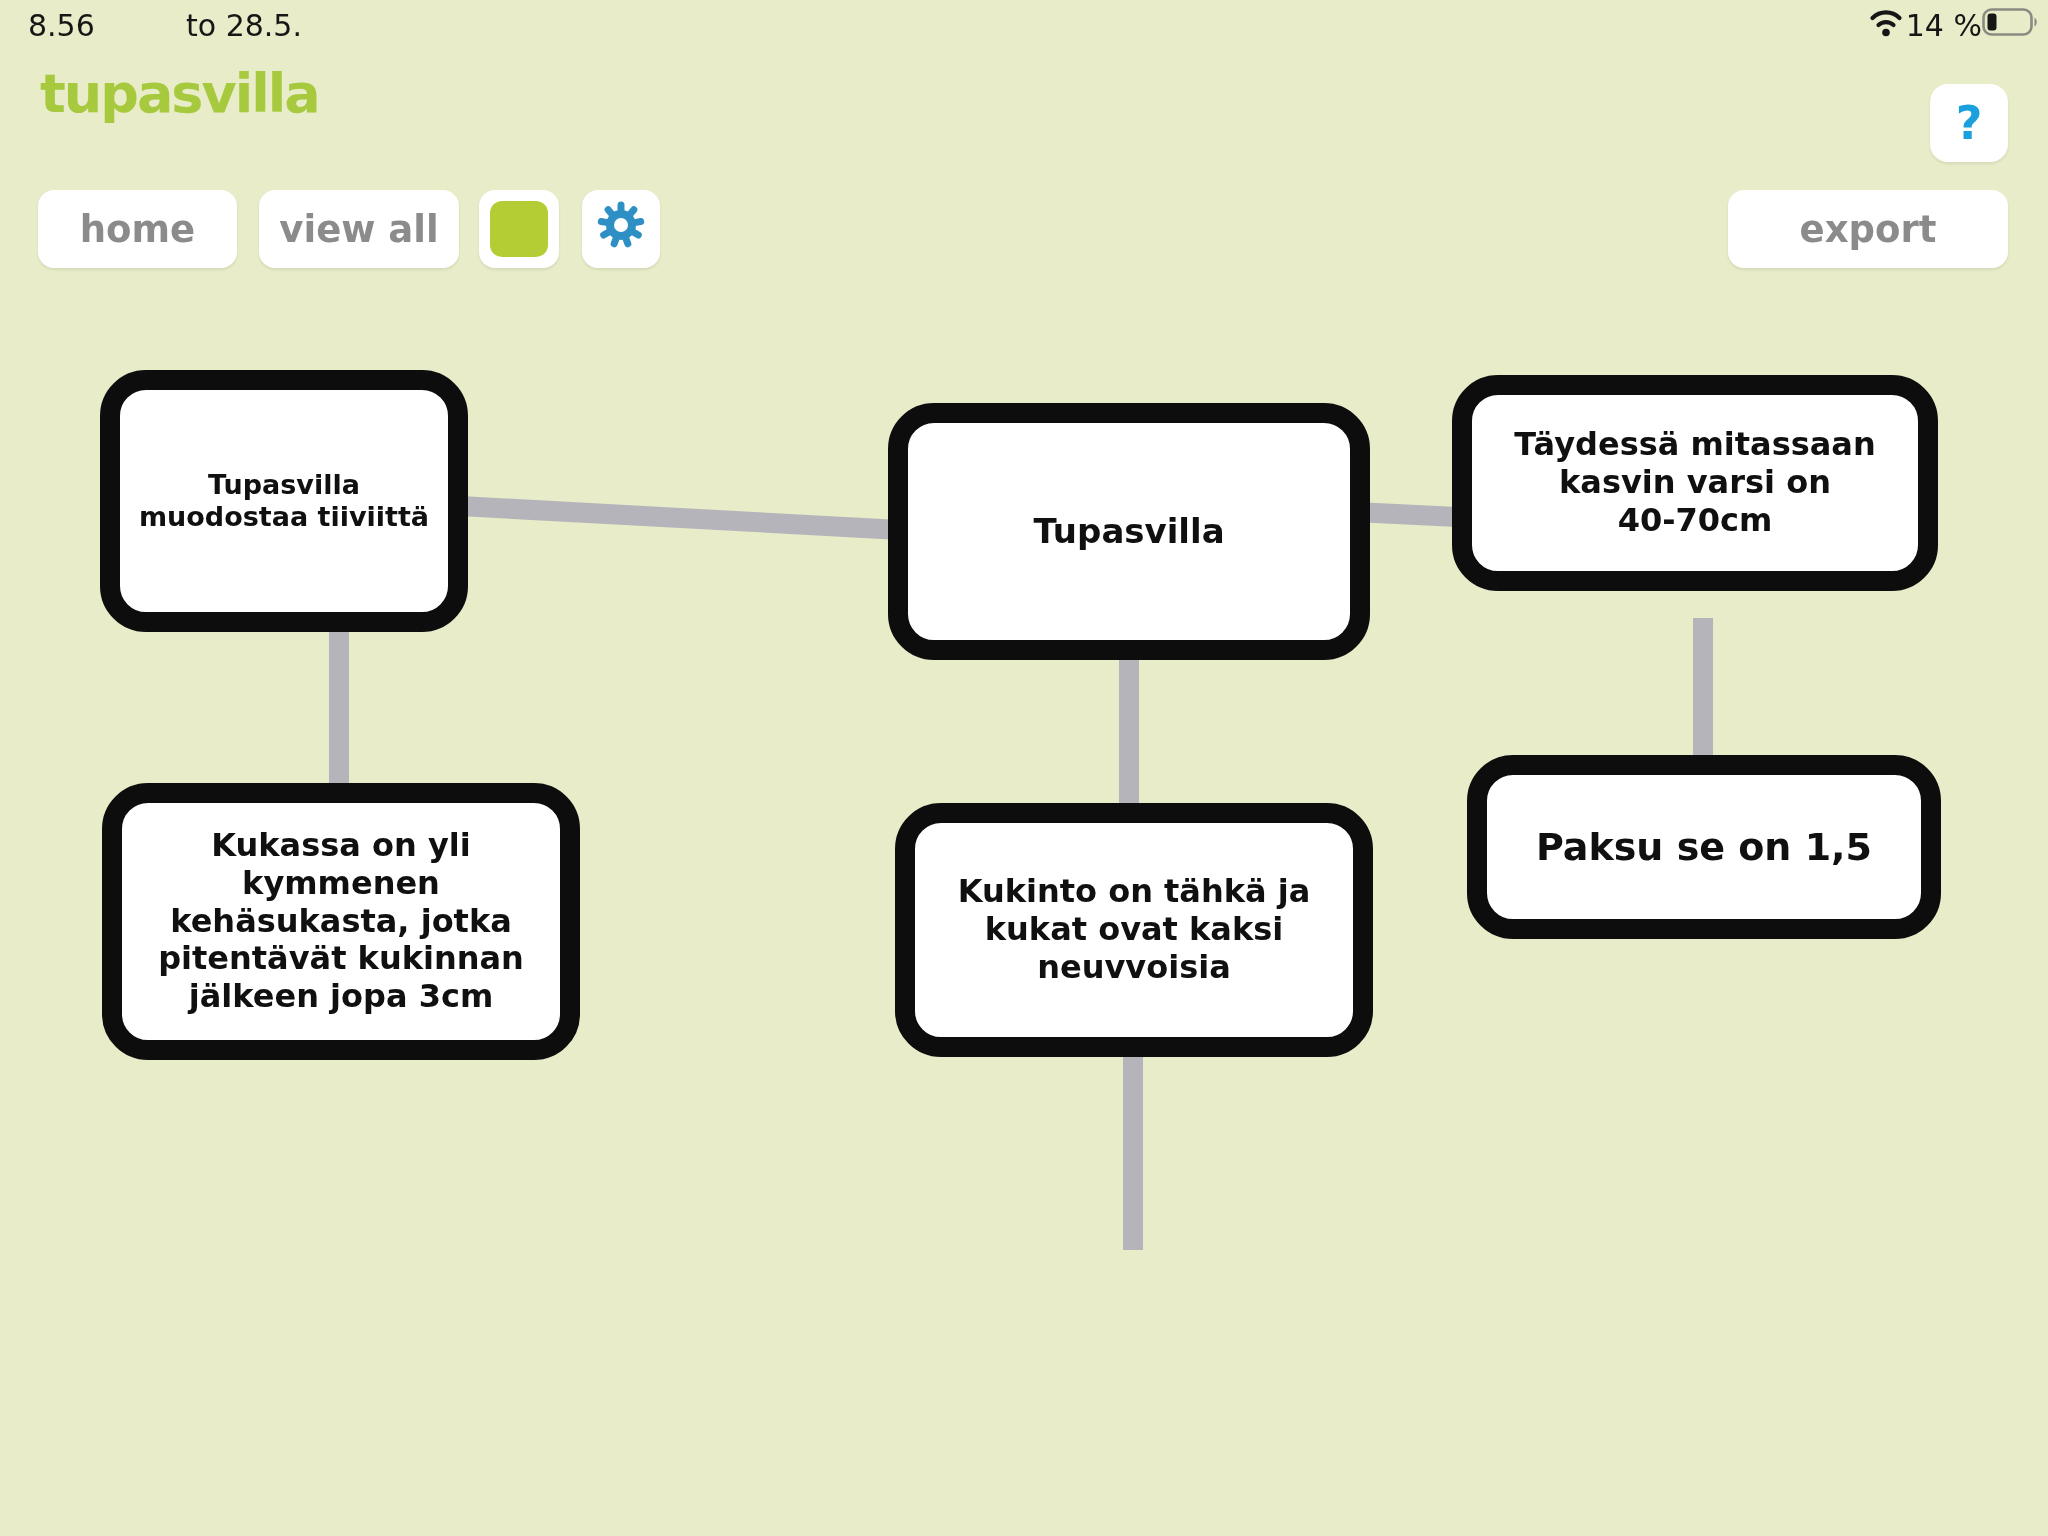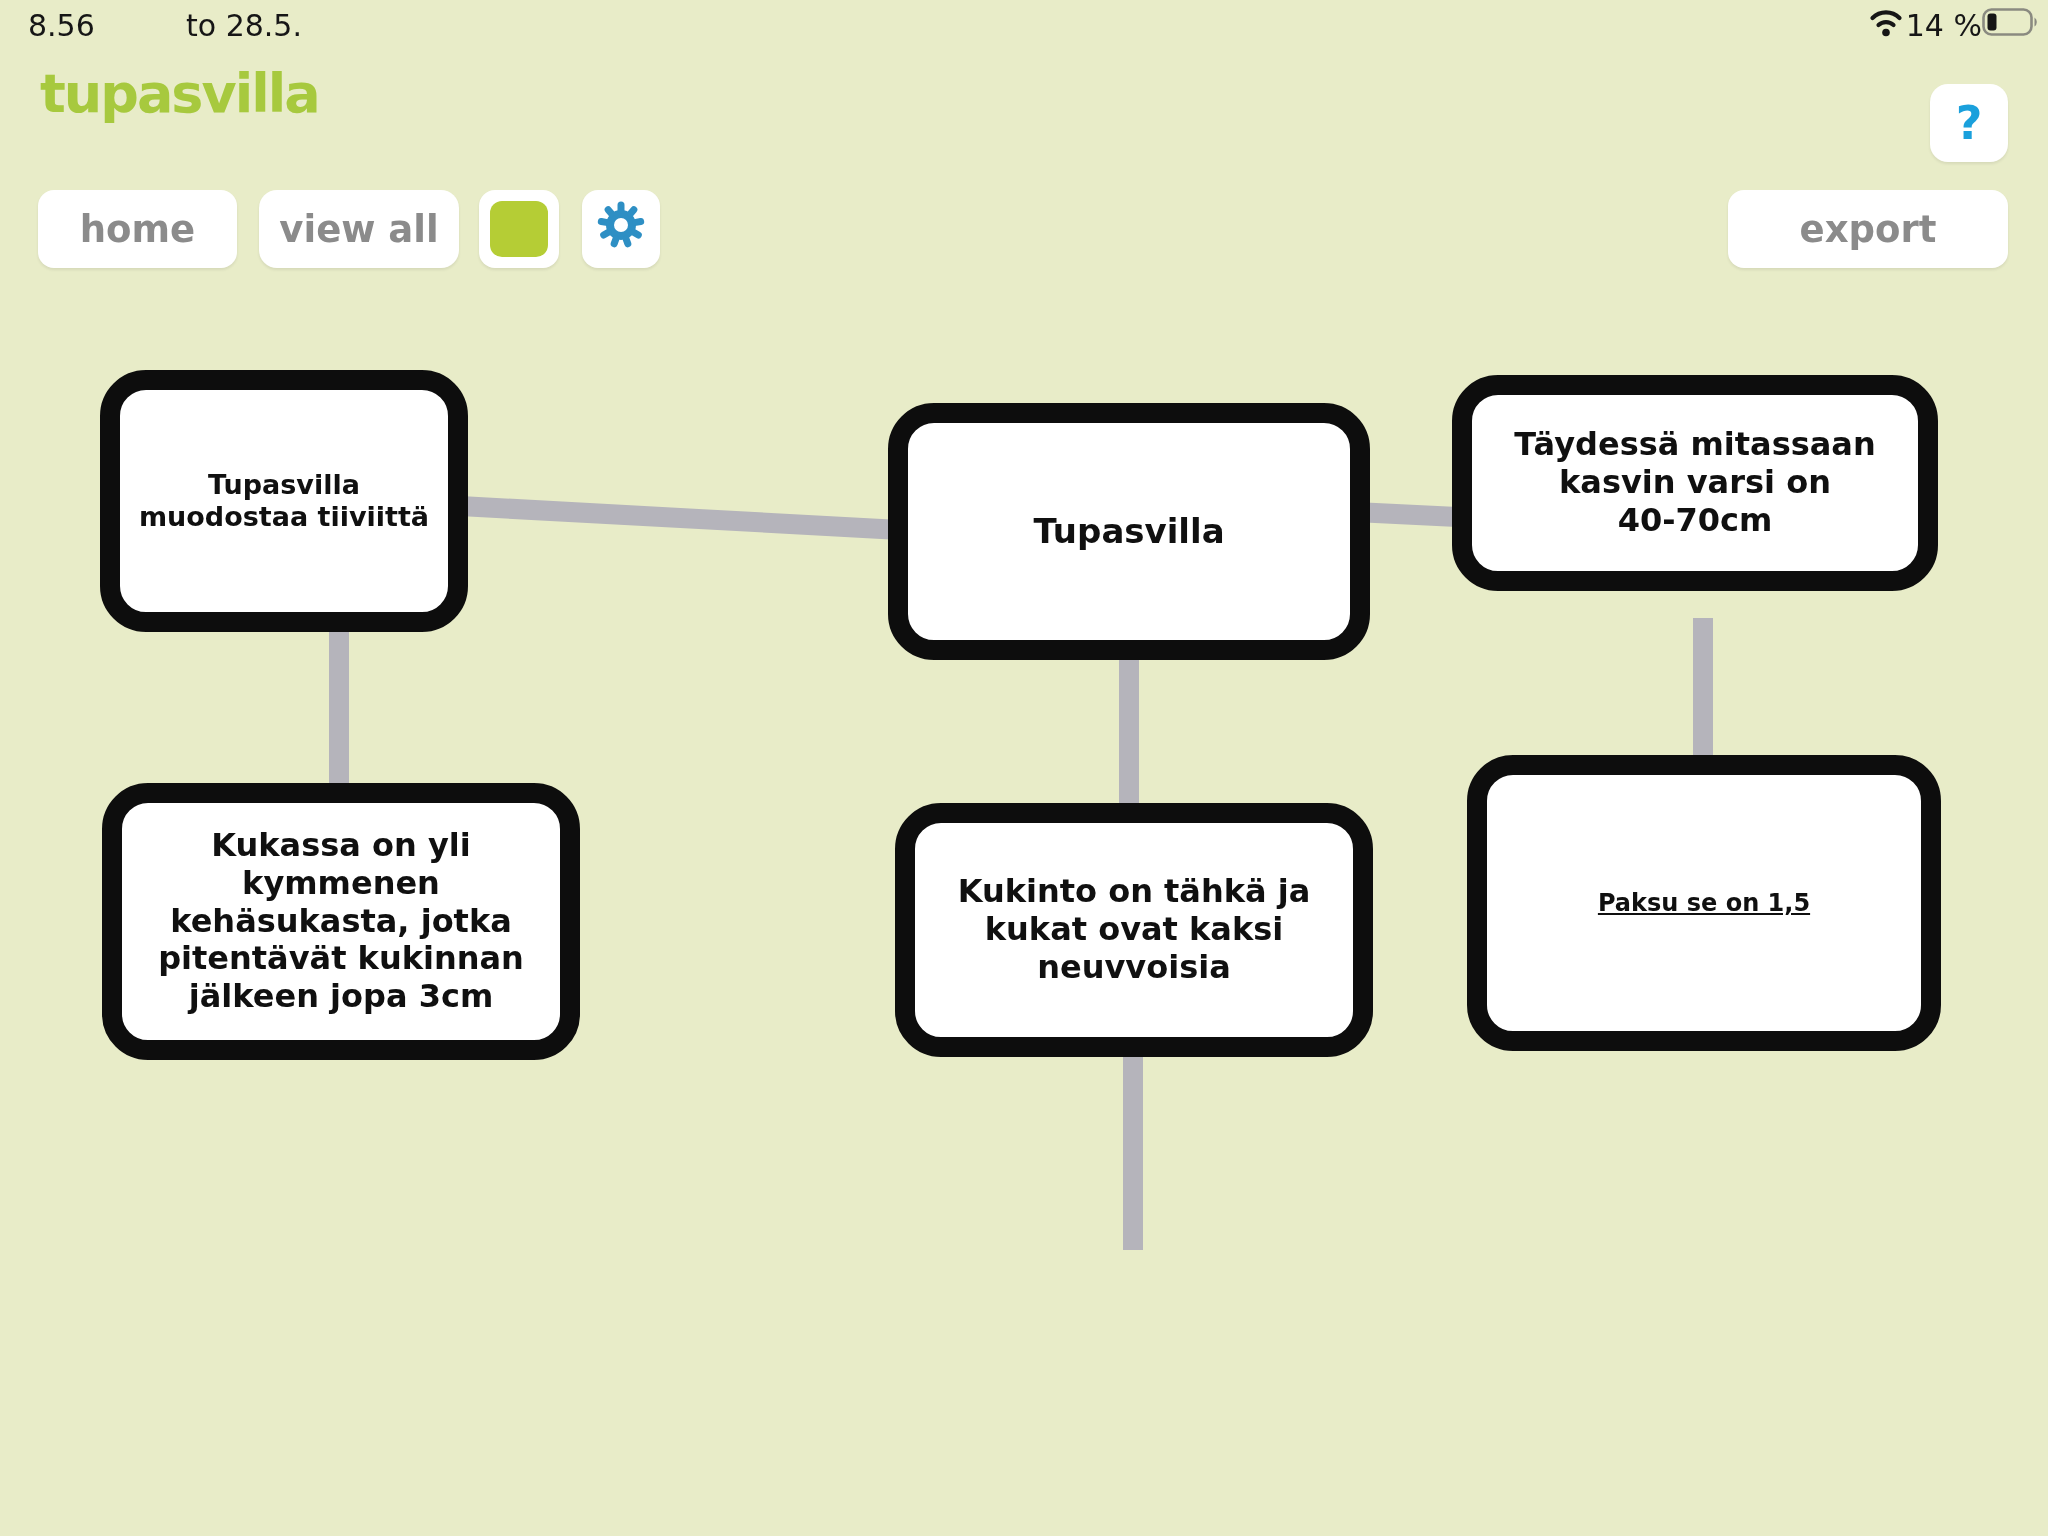--- a/index.html
+++ b/index.html
@@ -49,21 +49,21 @@
   .tb-btn {
     position: absolute; top: 190px; height: 78px;
     background: #ffffff; border: none; border-radius: 16px;
     box-shadow: 0 2px 3px rgba(0,0,0,0.08);
     display: flex; align-items: center; justify-content: center;
     font-family: inherit;
     font-size: 37px; font-weight: bold; color: #8b8b8b;
     cursor: pointer;
   }
   .btn-home    { left: 38px;   width: 199px; }
-  .btn-viewall { left: 259px;  width: 200px; border-radius: 18px; }
+  .btn-viewall { left: 259px;  width: 200px; }
   .btn-swatch  { left: 479px;  width: 80px;  }
   .btn-gear    { left: 582px;  width: 78px;  }
   .btn-export  { left: 1728px; width: 280px; }
   .swatch-inner {
     width: 58px; height: 56px; border-radius: 12px;
     background: #b5cd35;
   }
 
   
   .connectors {
@@ -82,21 +82,21 @@
   .node-label {
     white-space: pre-line;
     line-height: 1.18;
     padding: 0 6px;
   }
   .node-1 { left: 100px;  top: 370px;  width: 368px; height: 262px; font-size: 27px; }
   .node-2 { left: 888px;  top: 403px;  width: 482px; height: 257px; font-size: 34px; }
   .node-3 { left: 1452px; top: 375px;  width: 486px; height: 216px; font-size: 32px; }
   .node-4 { left: 102px;  top: 783px;  width: 478px; height: 277px; font-size: 32px; }
   .node-5 { left: 895px;  top: 803px;  width: 478px; height: 254px; font-size: 32px; }
-  .node-6 { left: 1467px; top: 755px;  width: 474px; height: 296px; font-size: 24px; text-decoration: underline; }
+  .node-6 { left: 1467px; top: 755px;  width: 474px; height: 184px; font-size: 38px; }
   .node-7 { left: 892px;  top: 1238px; width: 476px; height: 276px; font-size: 32px; }
 </style>
 </head>
 <body>
 
 <div class="screen">
 
   <div class="statusbar-left">
     <span class="sb-time">8.56</span>
     <span class="sb-date">to 28.5.</span>

